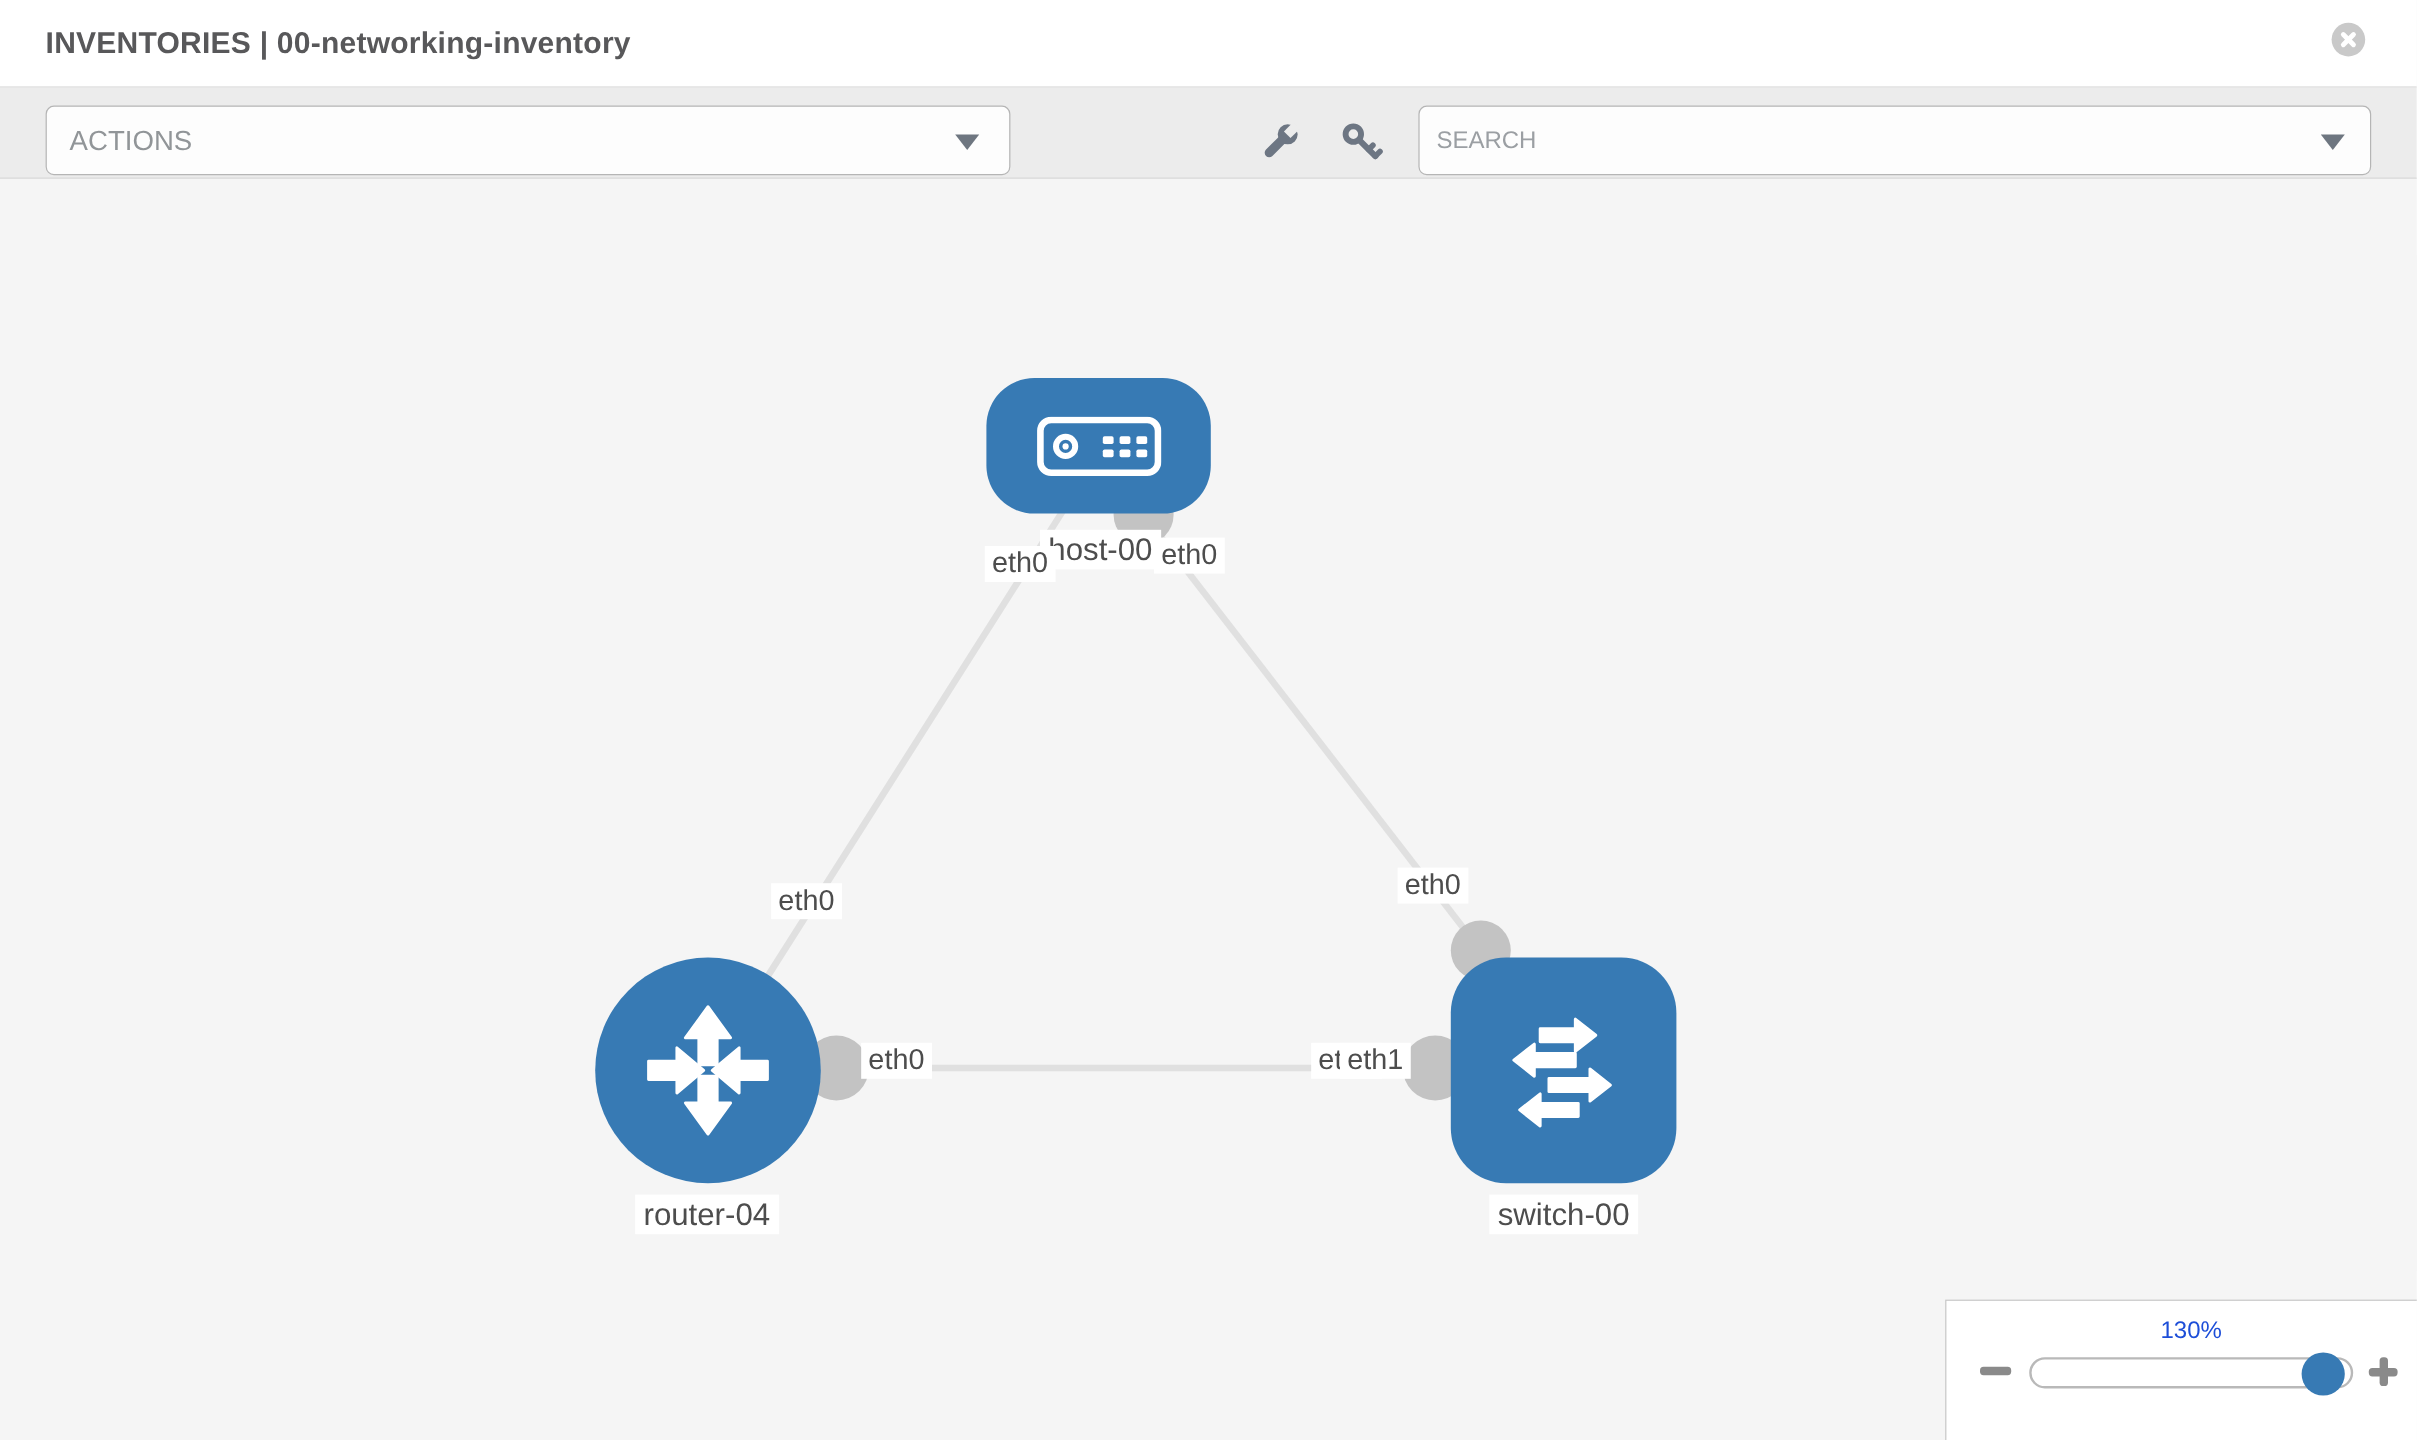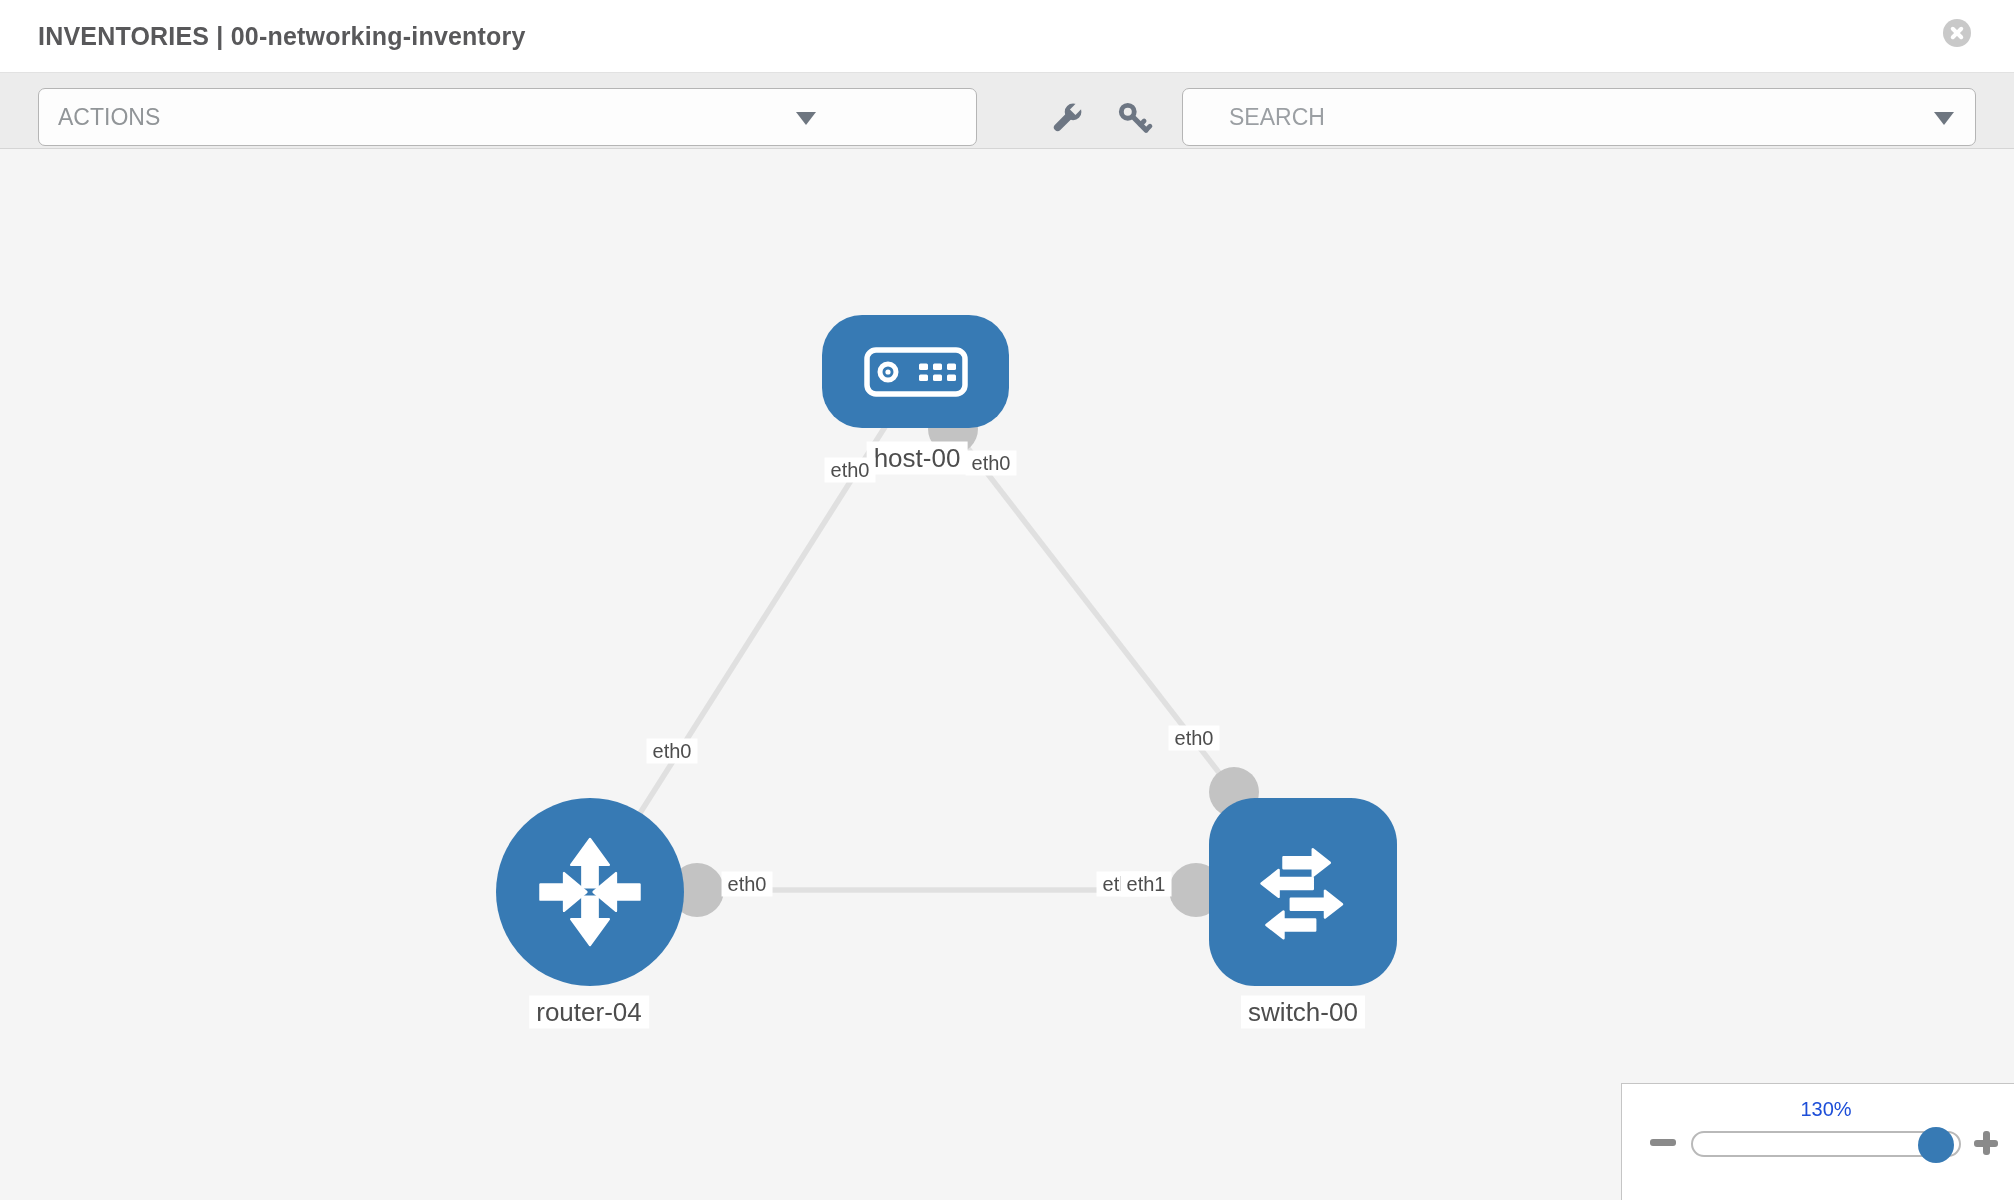--- a/index.html
+++ b/index.html
@@ -10,44 +10,44 @@
   .header { position: absolute; left: 0; top: 0; width: 1802px; height: 72px; background: #ffffff; }
   .header-title { position: absolute; left: 38px; top: 0; line-height: 72px; font-size: 25px; font-weight: 700; color: #58585a; letter-spacing: 0.2px; }
   .close-btn { position: absolute; left: 1943px; top: 19px; width: 28px; height: 28px; border-radius: 50%; background: #c9c9c9; cursor: pointer; }
   .close-btn .xbar { position: absolute; left: 6px; top: 12px; width: 16px; height: 4px; border-radius: 2px; background: #ffffff; }
   .close-btn .xbar.a { transform: rotate(45deg); }
   .close-btn .xbar.b { transform: rotate(-45deg); }
 
   
   .toolbar { position: absolute; left: 0; top: 72px; width: 2014px; height: 77px; background: #ececec; border-top: 1px solid #e2e2e2; border-bottom: 1px solid #d5d5d5; }
   .dropdown { position: absolute; top: 15px; height: 58px; background: #fdfdfd; border: 1px solid #b5b5b5; border-radius: 7px; }
-  .dropdown-actions { left: 38px; width: 939px; text-align: right; }
+  .dropdown-actions { left: 38px; width: 804px; text-align: right; }
   .dropdown-search  { left: 1182px; width: 794px; }
   .dropdown-label { position: absolute; left: 19px; top: 0; line-height: 56px; font-size: 23px; color: #919598; }
-  .search-input { position: absolute; left: 14px; top: 0; width: 700px; height: 56px; border: none; outline: none; background: transparent; font-family: "Liberation Sans", sans-serif; font-size: 23px; color: #555; margin-left: 32px; }
+  .search-input { position: absolute; left: 14px; top: 0; width: 700px; height: 56px; border: none; outline: none; background: transparent; font-family: "Liberation Sans", sans-serif; font-size: 20px; color: #555; }
   .search-input::placeholder { color: #9b9fa3; opacity: 1; }
   .caret { position: absolute; top: 23px; width: 0; height: 0; border-left: 10px solid transparent; border-right: 10px solid transparent; border-top: 13px solid #6e7680; }
   .caret-actions { left: 757px; }
   .caret-search { left: 751px; }
   .tool-btn { position: absolute; top: 26px; width: 40px; height: 40px; cursor: pointer; }
   .tool-wrench { left: 1046px; }
   .tool-key { left: 1115px; }
 
   
   .canvas { position: absolute; left: 0; top: 149px; width: 2014px; height: 1051px; background: #f5f5f5; }
   .links-svg { position: absolute; left: 0; top: 0; }
 
   .node { position: absolute; background: #377ab4; display: flex; align-items: center; justify-content: center; cursor: pointer; }
   .node-host   { left: 822px; top: 166px; width: 187px; height: 113px; border-radius: 40px; }
   .node-router { left: 496px; top: 649px; width: 188px; height: 188px; border-radius: 50%; }
   .node-switch { left: 1209px; top: 649px; width: 188px; height: 188px; border-radius: 46px; }
 
   .graph-label { position: absolute; transform: translate(-50%, -50%); background: #ffffff; color: #4d4d4d; white-space: nowrap; }
   .node-label { font-size: 26px; padding: 1px 7px; }
-  .if-label { font-size: 20px; padding: 1px 6px; }
+  .if-label { font-size: 24px; padding: 1px 6px; }
   .lbl-host       { left: 917px;  top: 309px; text-align: center; }
   .lbl-router     { left: 589px;  top: 863px; }
   .lbl-switch     { left: 1303px; top: 863px; }
   .lbl-host-left  { left: 850px;  top: 321px; }
   .lbl-host-right { left: 991px;  top: 314px; }
   .lbl-router-mid { left: 672px;  top: 602px; }
   .lbl-switch-mid { left: 1194px; top: 589px; }
   .lbl-router-rt  { left: 747px;  top: 735px; }
   .lbl-sw-under   { left: 1122px; top: 735px; z-index: 1; }
   .lbl-sw-over    { left: 1146px; top: 735px; z-index: 2; }

